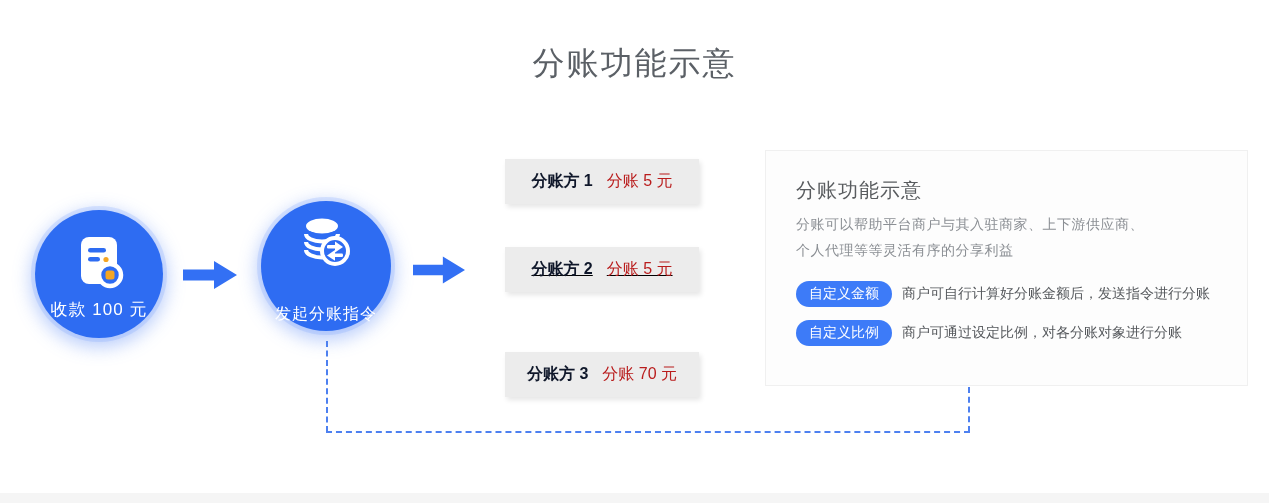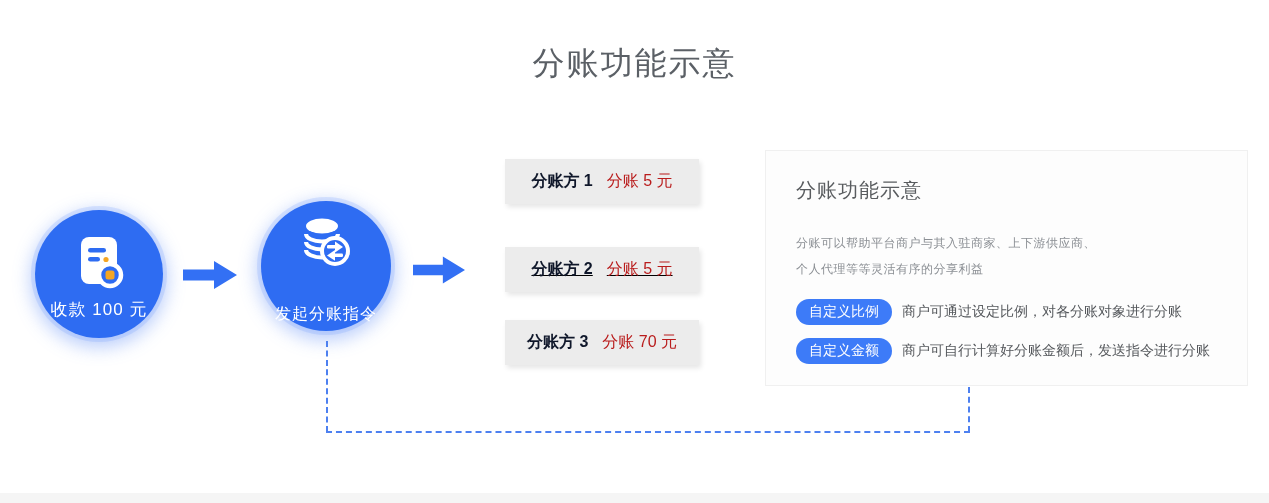--- a/index.html
+++ b/index.html
@@ -61,42 +61,42 @@
     background: #ececec;
     box-shadow: 2px 3px 5px rgba(0,0,0,0.10);
     display: flex;
     align-items: center;
     justify-content: center;
     font-size: 16px;
     white-space: nowrap;
   }
   .split-box-1 { top: 159px; }
   .split-box-2 { top: 247px; text-decoration: underline; }
-  .split-box-3 { top: 320px; }
+  .split-box-3 { top: 352px; }
   .split-box .receiver-name { color: #0f172a; font-weight: bold; }
   .split-box .receiver-amount { color: #b91c1c; margin-left: 14px; }
 
   
   .info-panel {
     position: absolute;
     left: 765px; top: 150px;
     width: 483px; height: 236px;
     background: #fdfdfd;
     border: 1px solid #f0f0f0;
     padding: 26px 30px 0 30px;
   }
   .info-panel .panel-heading {
     font-size: 20px;
     color: #595c5f;
     font-weight: 400;
     letter-spacing: 1px;
   }
   .info-panel .panel-desc {
-    margin-top: 26px;
-    font-size: 12px;
+    margin-top: 8px;
+    font-size: 14px;
     color: #8b8f94;
     line-height: 26px;
     letter-spacing: 0.5px;
     font-family: Liberation Serif, serif;
   }
   .feature-list { margin-top: 17px; }
   .feature-row { display: flex; align-items: center; margin-bottom: 13px; }
   .feature-badge {
     background: #3d7bf8;
     color: #ffffff;
@@ -189,27 +189,27 @@
   </div>
 
   <div class="info-panel">
     <div class="panel-heading">分账功能示意</div>
     <div class="panel-desc">
       <div>分账可以帮助平台商户与其入驻商家、上下游供应商、</div>
       <div>个人代理等等灵活有序的分享利益</div>
     </div>
     <div class="feature-list">
       <div class="feature-row">
+        <span class="feature-badge">自定义金额</span>
+        <span class="feature-text">商户可自行计算好分账金额后，发送指令进行分账</span>
+      </div>
+      <div class="feature-row">
         <span class="feature-badge">自定义比例</span>
         <span class="feature-text">商户可通过设定比例，对各分账对象进行分账</span>
       </div>
-      <div class="feature-row">
-        <span class="feature-badge">自定义金额</span>
-        <span class="feature-text">商户可自行计算好分账金额后，发送指令进行分账</span>
-      </div>
     </div>
   </div>
 
   <div class="dash-v1"></div>
   <div class="dash-h"></div>
   <div class="dash-v2"></div>
 
   <div class="footer-bar"></div>
 
 </div>

